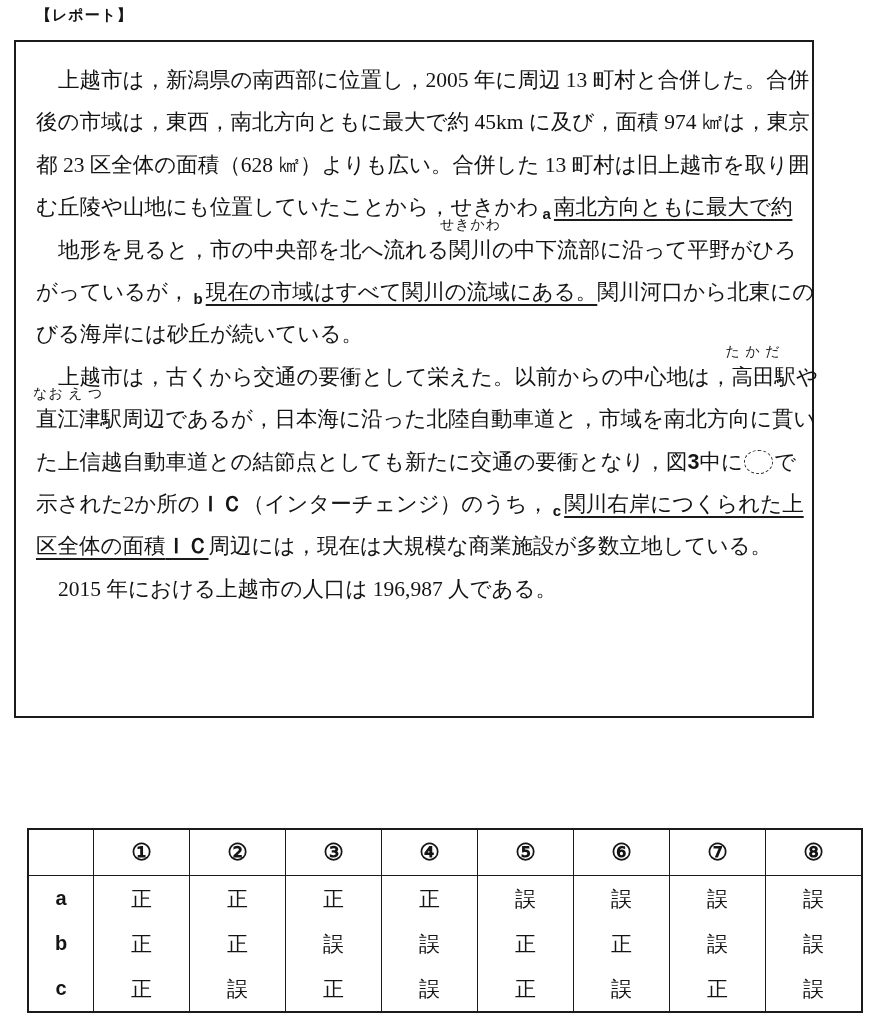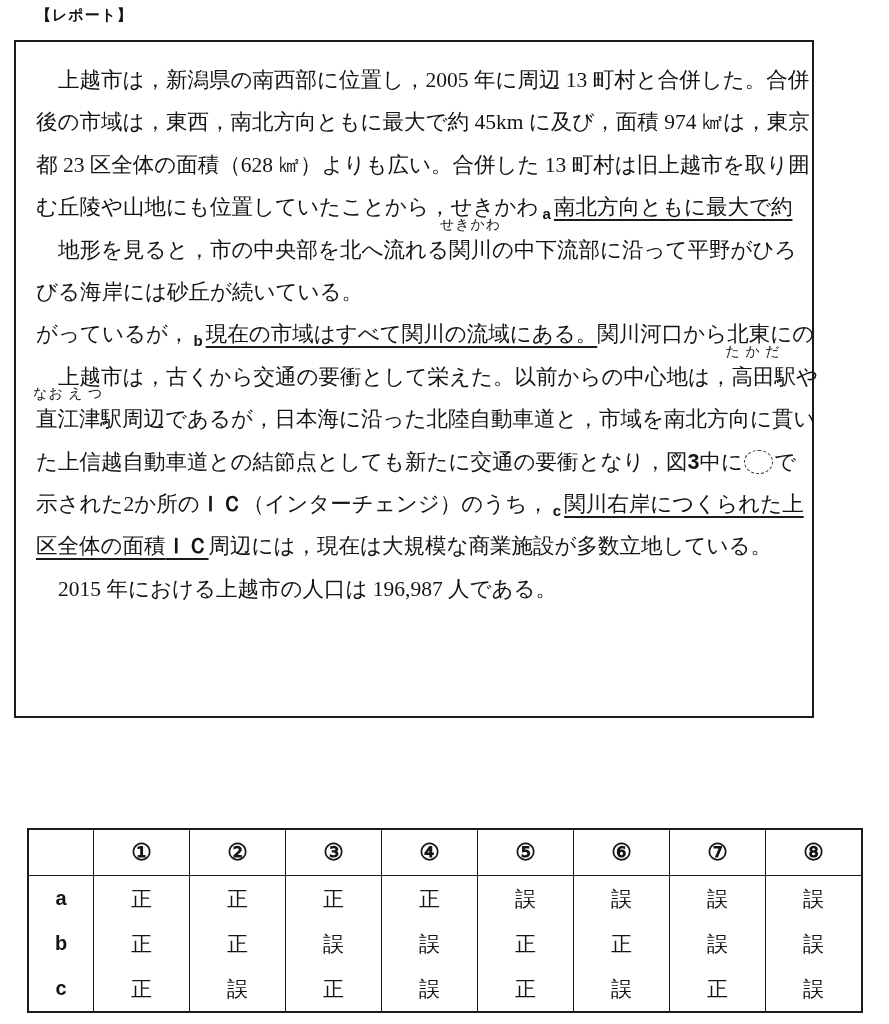--- a/index.html
+++ b/index.html
@@ -74,22 +74,22 @@
 
 <div class="page-title">【レポート】</div>
 
 <div class="report-box">
   <div>
       <div class="line indent"><span class="">上越市は，新潟県の南西部に位置し，2005 年に周辺 13 町村と合併した。合併</span></div>
       <div class="line"><span class="">後の市域は，東西，南北方向ともに最大で約 45km に及び，面積 974 ㎢は，東京</span></div>
       <div class="line"><span class="">都 23 区全体の面積（628 ㎢）よりも広い。合併した 13 町村は旧上越市を取り囲</span></div>
       <div class="line"><span class="">む丘陵や山地にも位置していたことから，せきかわ</span><span class="marker">a</span><span class="u">南北方向ともに最大で約</span></div>
       <div class="line indent"><span class="">地形を見ると，市の中央部を北へ流れる</span><span class="rb"><span class="rt">せきかわ</span>関川</span><span class="">の中下流部に沿って平野がひろ</span></div>
+      <div class="line"><span class="">がっているが，</span><span class="marker">b</span><span class="u">現在の市域はすべて関川の流域にある。</span><span class="">関川河口から北東にの</span></div>
       <div class="line end"><span class="">びる海岸には砂丘が続いている。</span></div>
-      <div class="line"><span class="">がっているが，</span><span class="marker">b</span><span class="u">現在の市域はすべて関川の流域にある。</span><span class="">関川河口から北東にの</span></div>
       <div class="line indent"><span class="">上越市は，古くから交通の要衝として栄えた。以前からの中心地は，</span><span class="rb"><span class="rt">た か だ</span>高田</span><span class="">駅や</span></div>
       <div class="line"><span class="rb"><span class="rt">なお え つ</span>直江津</span><span class="">駅周辺であるが，日本海に沿った北陸自動車道と，市域を南北方向に貫い</span></div>
       <div class="line"><span class="">た上信越自動車道との結節点としても新たに交通の要衝となり，図</span><span class="b">3</span><span class="">中に</span><span class="dashed-circle"></span><span class="">で</span></div>
       <div class="line"><span class="">示された2か所の</span><span class="b">ＩＣ</span><span class="">（インターチェンジ）のうち，</span><span class="marker">c</span><span class="u">関川右岸につくられた上</span></div>
       <div class="line end"><span class="u">区全体の面積</span><span class="u b">ＩＣ</span><span class="">周辺には，現在は大規模な商業施設が多数立地している。</span></div>
       <div class="line indent end"><span class="">2015 年における上越市の人口は 196,987 人である。</span></div>
     </div>
 </div>
 
 <table class="answer">

